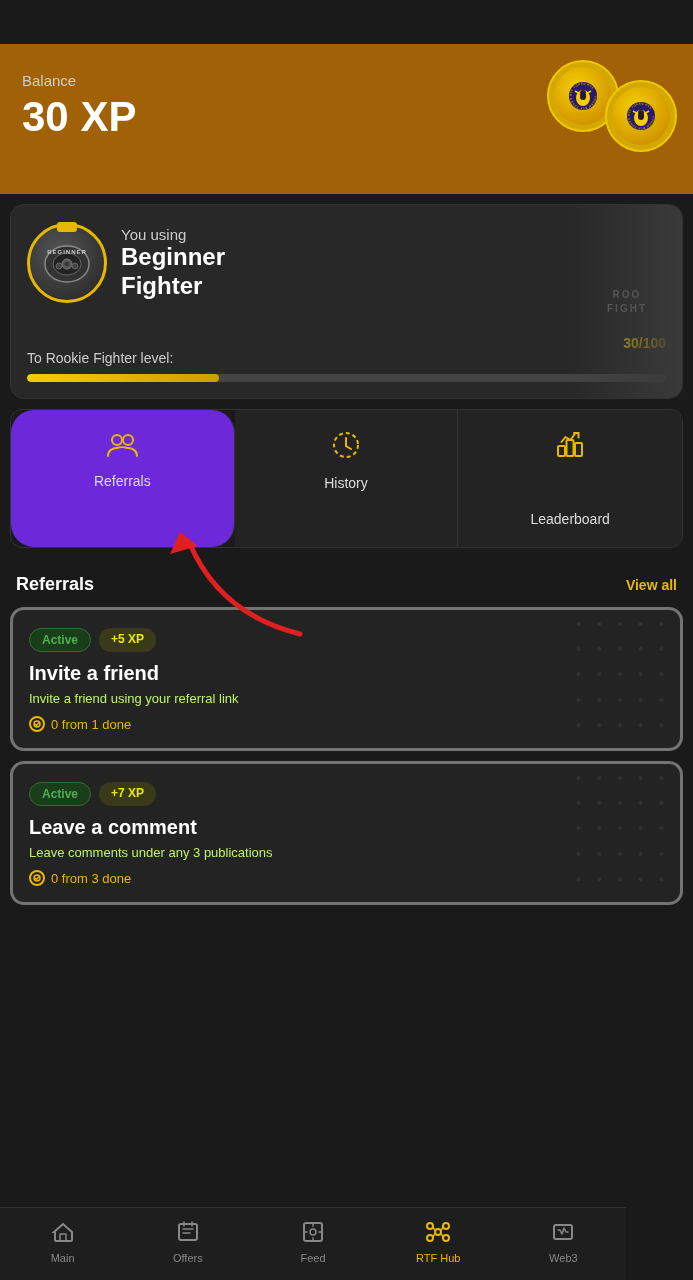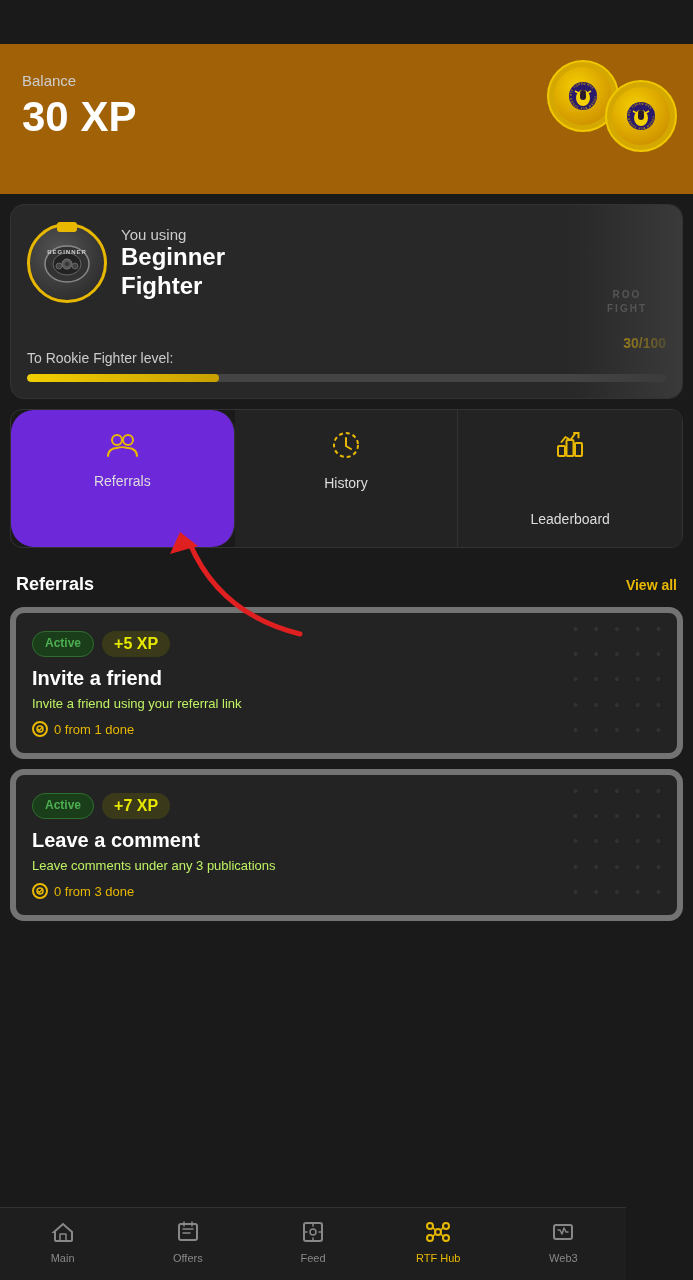--- a/index.html
+++ b/index.html
@@ -236,21 +236,21 @@
       font-weight: 600;
       cursor: pointer;
     }
 
     
     .challenge-card {
       background: #232323;
       margin: 0 10px 10px;
       border-radius: 14px;
       padding: 18px 16px 16px;
-      border: 6px solid #737373;
+      border: 3px solid #737373;
       position: relative;
       overflow: hidden;
       min-height: 130px;
     }
     .challenge-badges {
       display: flex;
       gap: 8px;
       margin-bottom: 10px;
     }
     .badge-active {
@@ -258,21 +258,21 @@
       color: #4caf50;
       font-size: 12px;
       font-weight: 600;
       padding: 4px 12px;
       border-radius: 20px;
       border: 1px solid #2e6e2e;
     }
     .badge-xp {
       background: #3a3a1a;
       color: #e8e800;
-      font-size: 16px;
+      font-size: 12px;
       font-weight: 700;
       padding: 4px 12px;
       border-radius: 20px;
     }
     .challenge-title {
       font-size: 20px;
       font-weight: 700;
       color: #fff;
       margin-bottom: 6px;
     }

